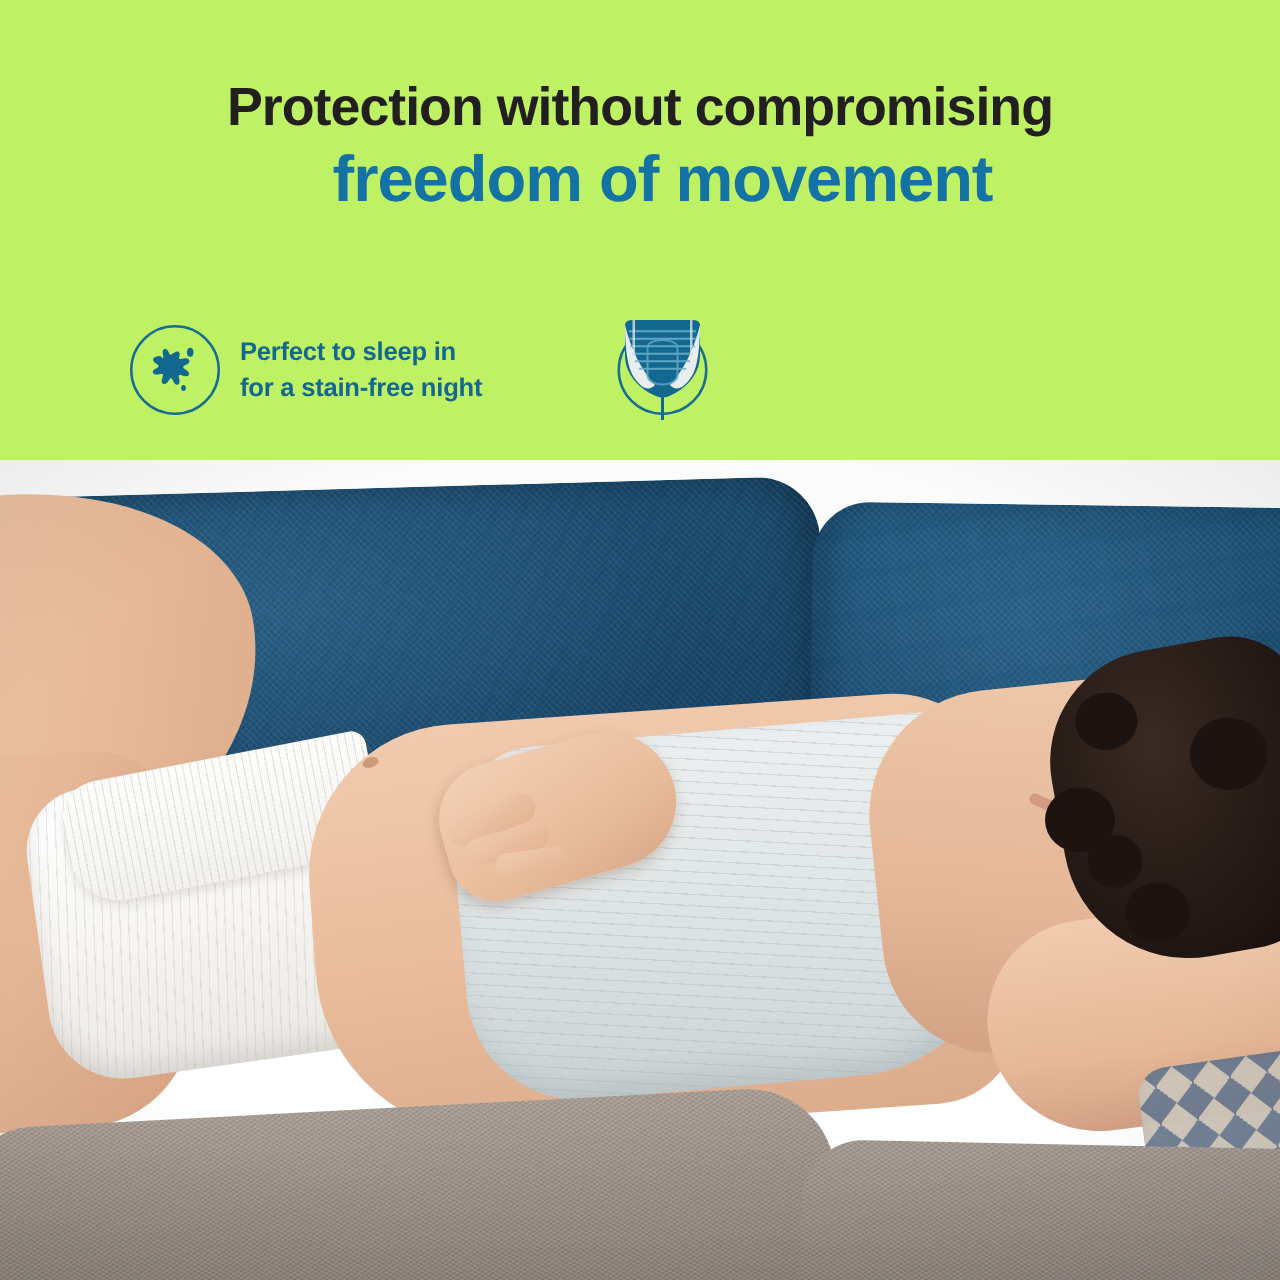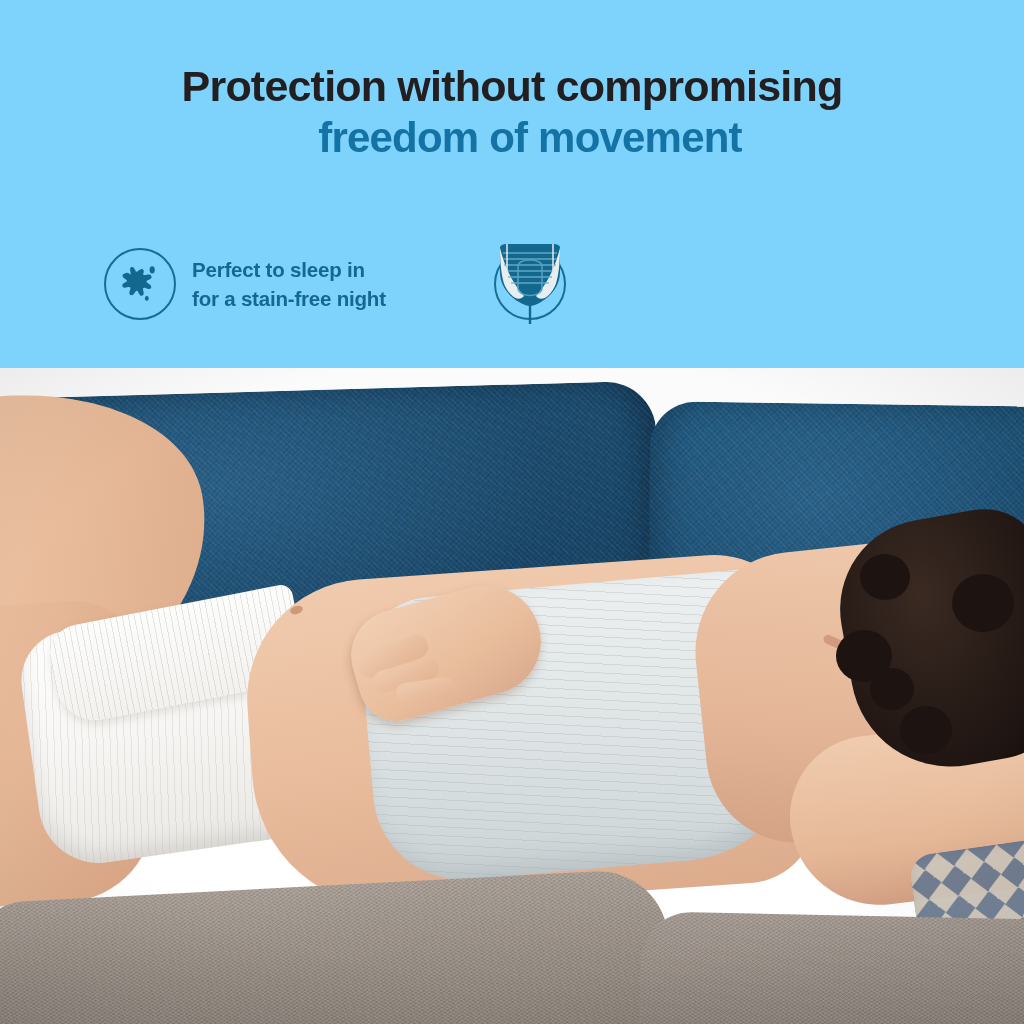--- a/index.html
+++ b/index.html
@@ -6,51 +6,51 @@
   * { margin:0; padding:0; box-sizing:border-box; }
   html, body {
     width:1024px; height:1024px;
     font-family:"Liberation Sans", sans-serif;
     background:#f4f4f4;
     overflow:hidden;
   }
   .banner {
     position:relative;
     width:1024px; height:1024px;
-    background:#7dd3fc;
+    background:#bef264;
   }
 
   
   .headline-block {
     position:absolute;
     top:62px; left:0; width:1024px;
     text-align:center;
   }
   .headline-line-1 {
     display:block;
     font-size:43px;
     font-weight:bold;
     letter-spacing:-0.8px;
     color:#231f20;
     line-height:1.15;
   }
   .headline-line-2 {
     display:block;
-    font-size:42px;
+    font-size:52px;
     font-weight:bold;
     letter-spacing:-0.8px;
     color:#1572a5;
     line-height:1.28;
     margin-left:36px;
   }
 
   
   .features {
     position:absolute;
-    top:248px; left:0; width:947px;
+    top:260px; left:0; width:947px;
     height:100px;
   }
   .feature {
     position:absolute;
     display:flex;
     align-items:center;
     gap:16px;
   }
   .feature.left  { left:104px; top:0; }
   .feature.right { left:494px; top:0; }

